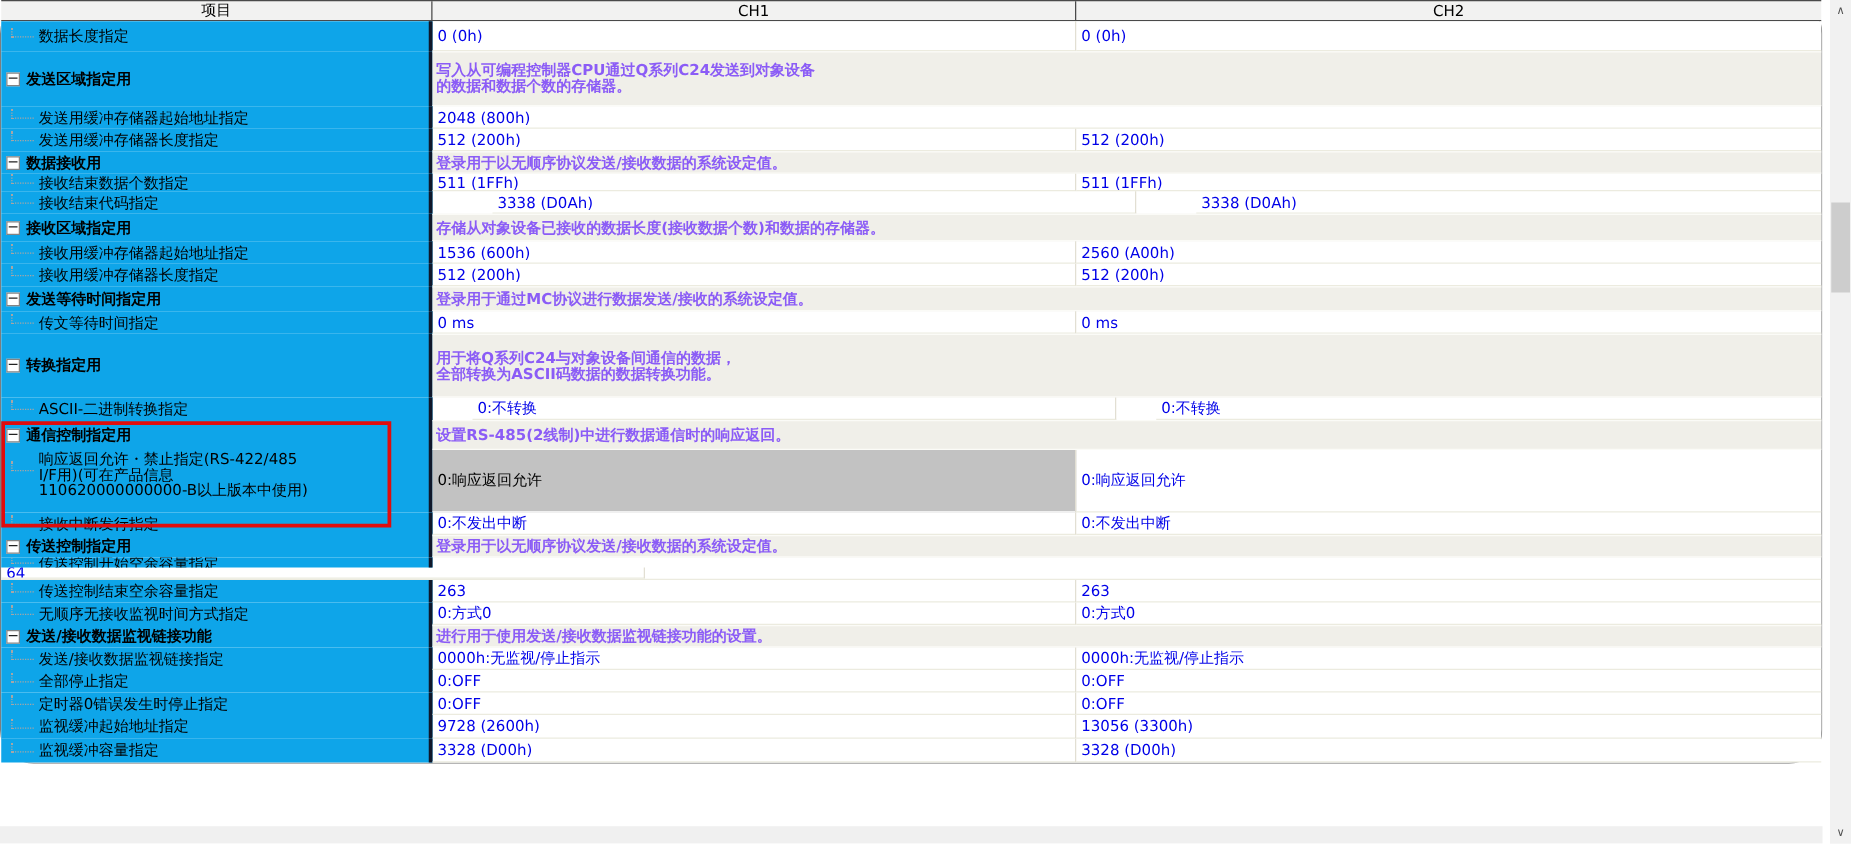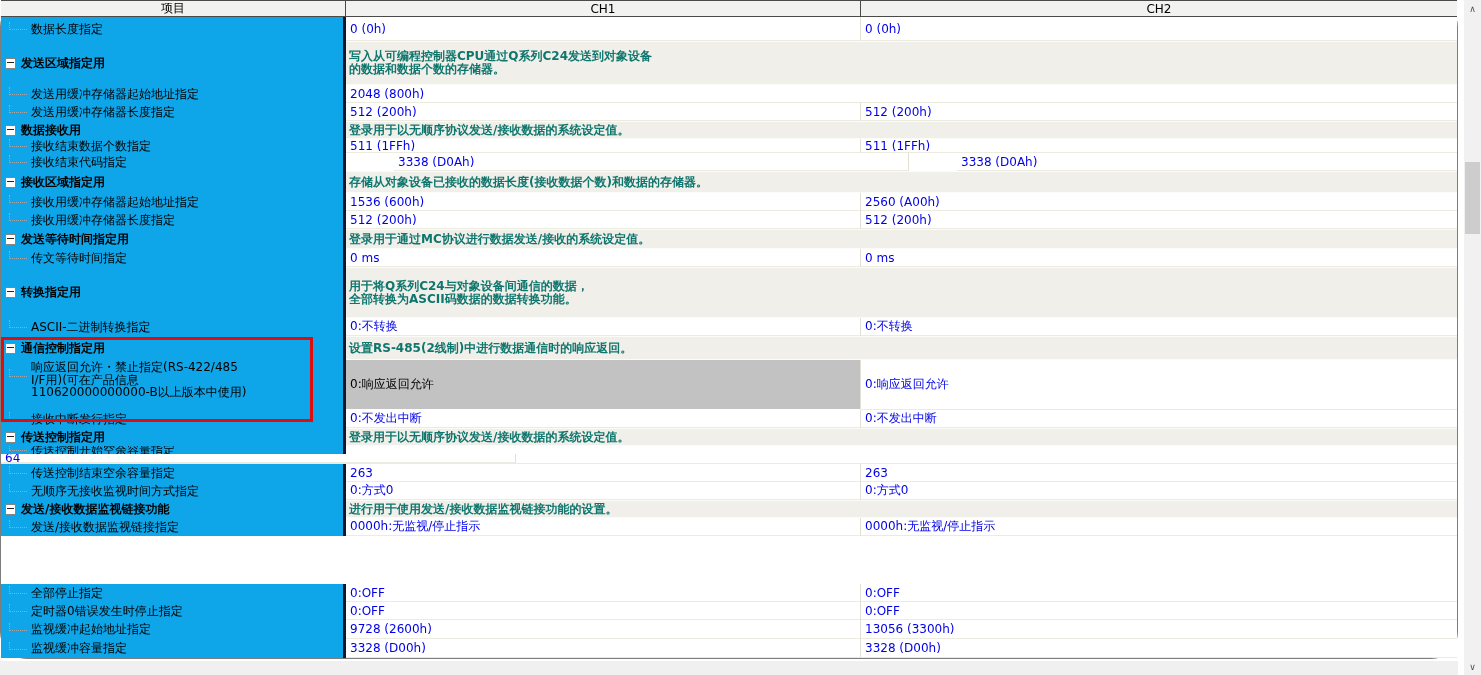--- a/index.html
+++ b/index.html
@@ -28,21 +28,21 @@
   .branch{flex:0 0 auto;width:17px;height:7px;border-left:1px dotted #a6a6a6;border-bottom:1px dotted #a6a6a6;
           margin-left:8px;margin-right:4px;transform:translateY(-3px);}
   .c-item.top .branch{margin-top:8px;transform:none;}
   .c-ch{box-sizing:border-box;display:flex;align-items:center;padding-left:4px;color:#0000e8;
         border-bottom:1px solid #ecebdf;overflow:hidden;white-space:nowrap;}
   .c-ch1{width:515px;border-right:1px solid #e2dfd3;}
   .c-ch2{flex:1;}
   .c-ch.sel{background:#c2c2c2;color:#000;border-bottom:1px solid #fff;}
   .c-desc{flex:1;box-sizing:border-box;display:flex;align-items:center;background:#f0efe9;
           border-bottom:1px solid #fbfbf7;border-top:1px solid #fbfbf7;
-          font-weight:bold;color:#0f766e;padding-left:3px;overflow:hidden;}
+          font-weight:bold;color:#8b5cf6;padding-left:3px;overflow:hidden;}
   .c-desc .lines{line-height:13px;}
   
   #redbox{position:absolute;left:1px;top:337px;width:312px;height:85px;border:3px solid #df0d0d;
           box-sizing:border-box;pointer-events:none;}
   
   #footer{position:absolute;left:0;top:661px;width:1458px;height:14px;background:#f0f0f0;}
   
   #vscroll{position:absolute;left:1464px;top:0;width:17px;height:675px;background:#f1f1f1;}
   .sbtn{position:absolute;left:0;width:17px;height:17px;display:flex;align-items:center;justify-content:center;
         color:#4f4f4f;font-size:9px;background:#f1f1f1;}
@@ -185,21 +185,21 @@
             </span>
             <span class="lbl">转换指定用</span>
           </div>
           <div class="c-desc">
             <div class="lines">
               <div>用于将Q系列C24与对象设备间通信的数据，</div>
               <div>全部转换为ASCII码数据的数据转换功能。</div>
             </div>
           </div>
         </div>
-        <div class="row" style="height: 18px;">
+        <div class="row" style="height: 18px; gap: 32px;">
           <div class="c-item">
             <span class="branch"></span>
             <div class="lines lbl">ASCII-二进制转换指定</div>
           </div>
           <div class="c-ch c-ch1">0:不转换</div>
           <div class="c-ch c-ch2">0:不转换</div>
         </div>
         <div class="row" style="height: 24px;">
           <div class="c-item section">
             <span class="node">
@@ -284,21 +284,21 @@
           </div>
         </div>
         <div class="row" style="height: 18px;">
           <div class="c-item">
             <span class="branch"></span>
             <div class="lines lbl">发送/接收数据监视链接指定</div>
           </div>
           <div class="c-ch c-ch1">0000h:无监视/停止指示</div>
           <div class="c-ch c-ch2">0000h:无监视/停止指示</div>
         </div>
-        <div class="row" style="height: 18px; margin-top: 48px;">
+        <div class="row" style="height: 18px;">
           <div class="c-item">
             <span class="branch"></span>
             <div class="lines lbl">全部停止指定</div>
           </div>
           <div class="c-ch c-ch1">0:OFF</div>
           <div class="c-ch c-ch2">0:OFF</div>
         </div>
         <div class="row" style="height: 18px;">
           <div class="c-item">
             <span class="branch"></span>

